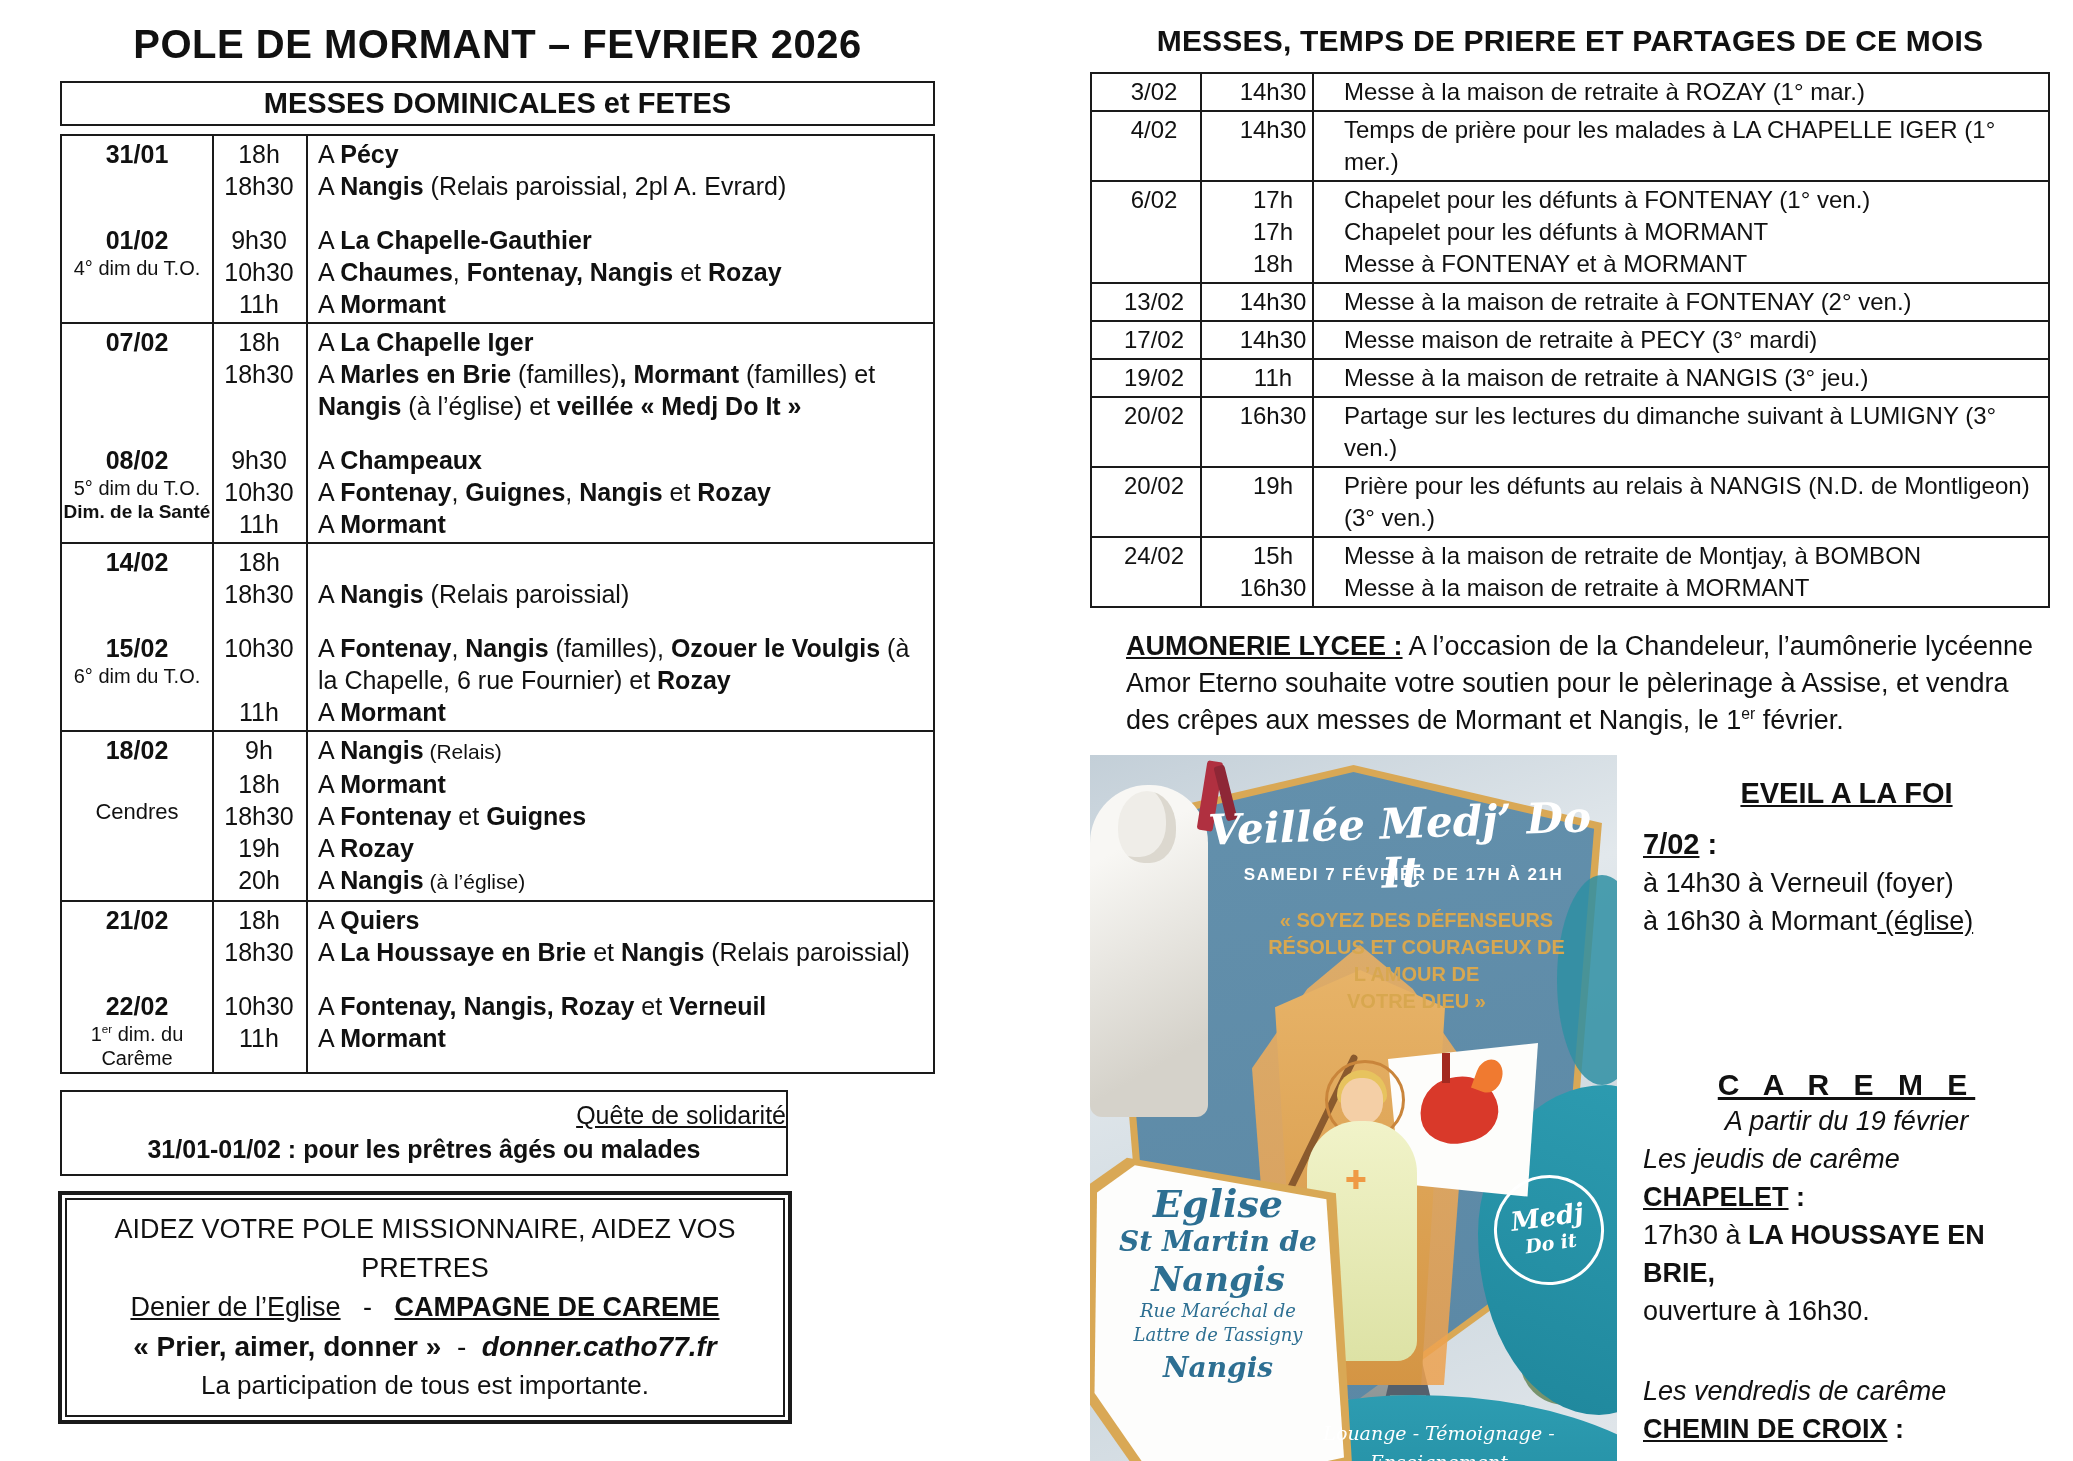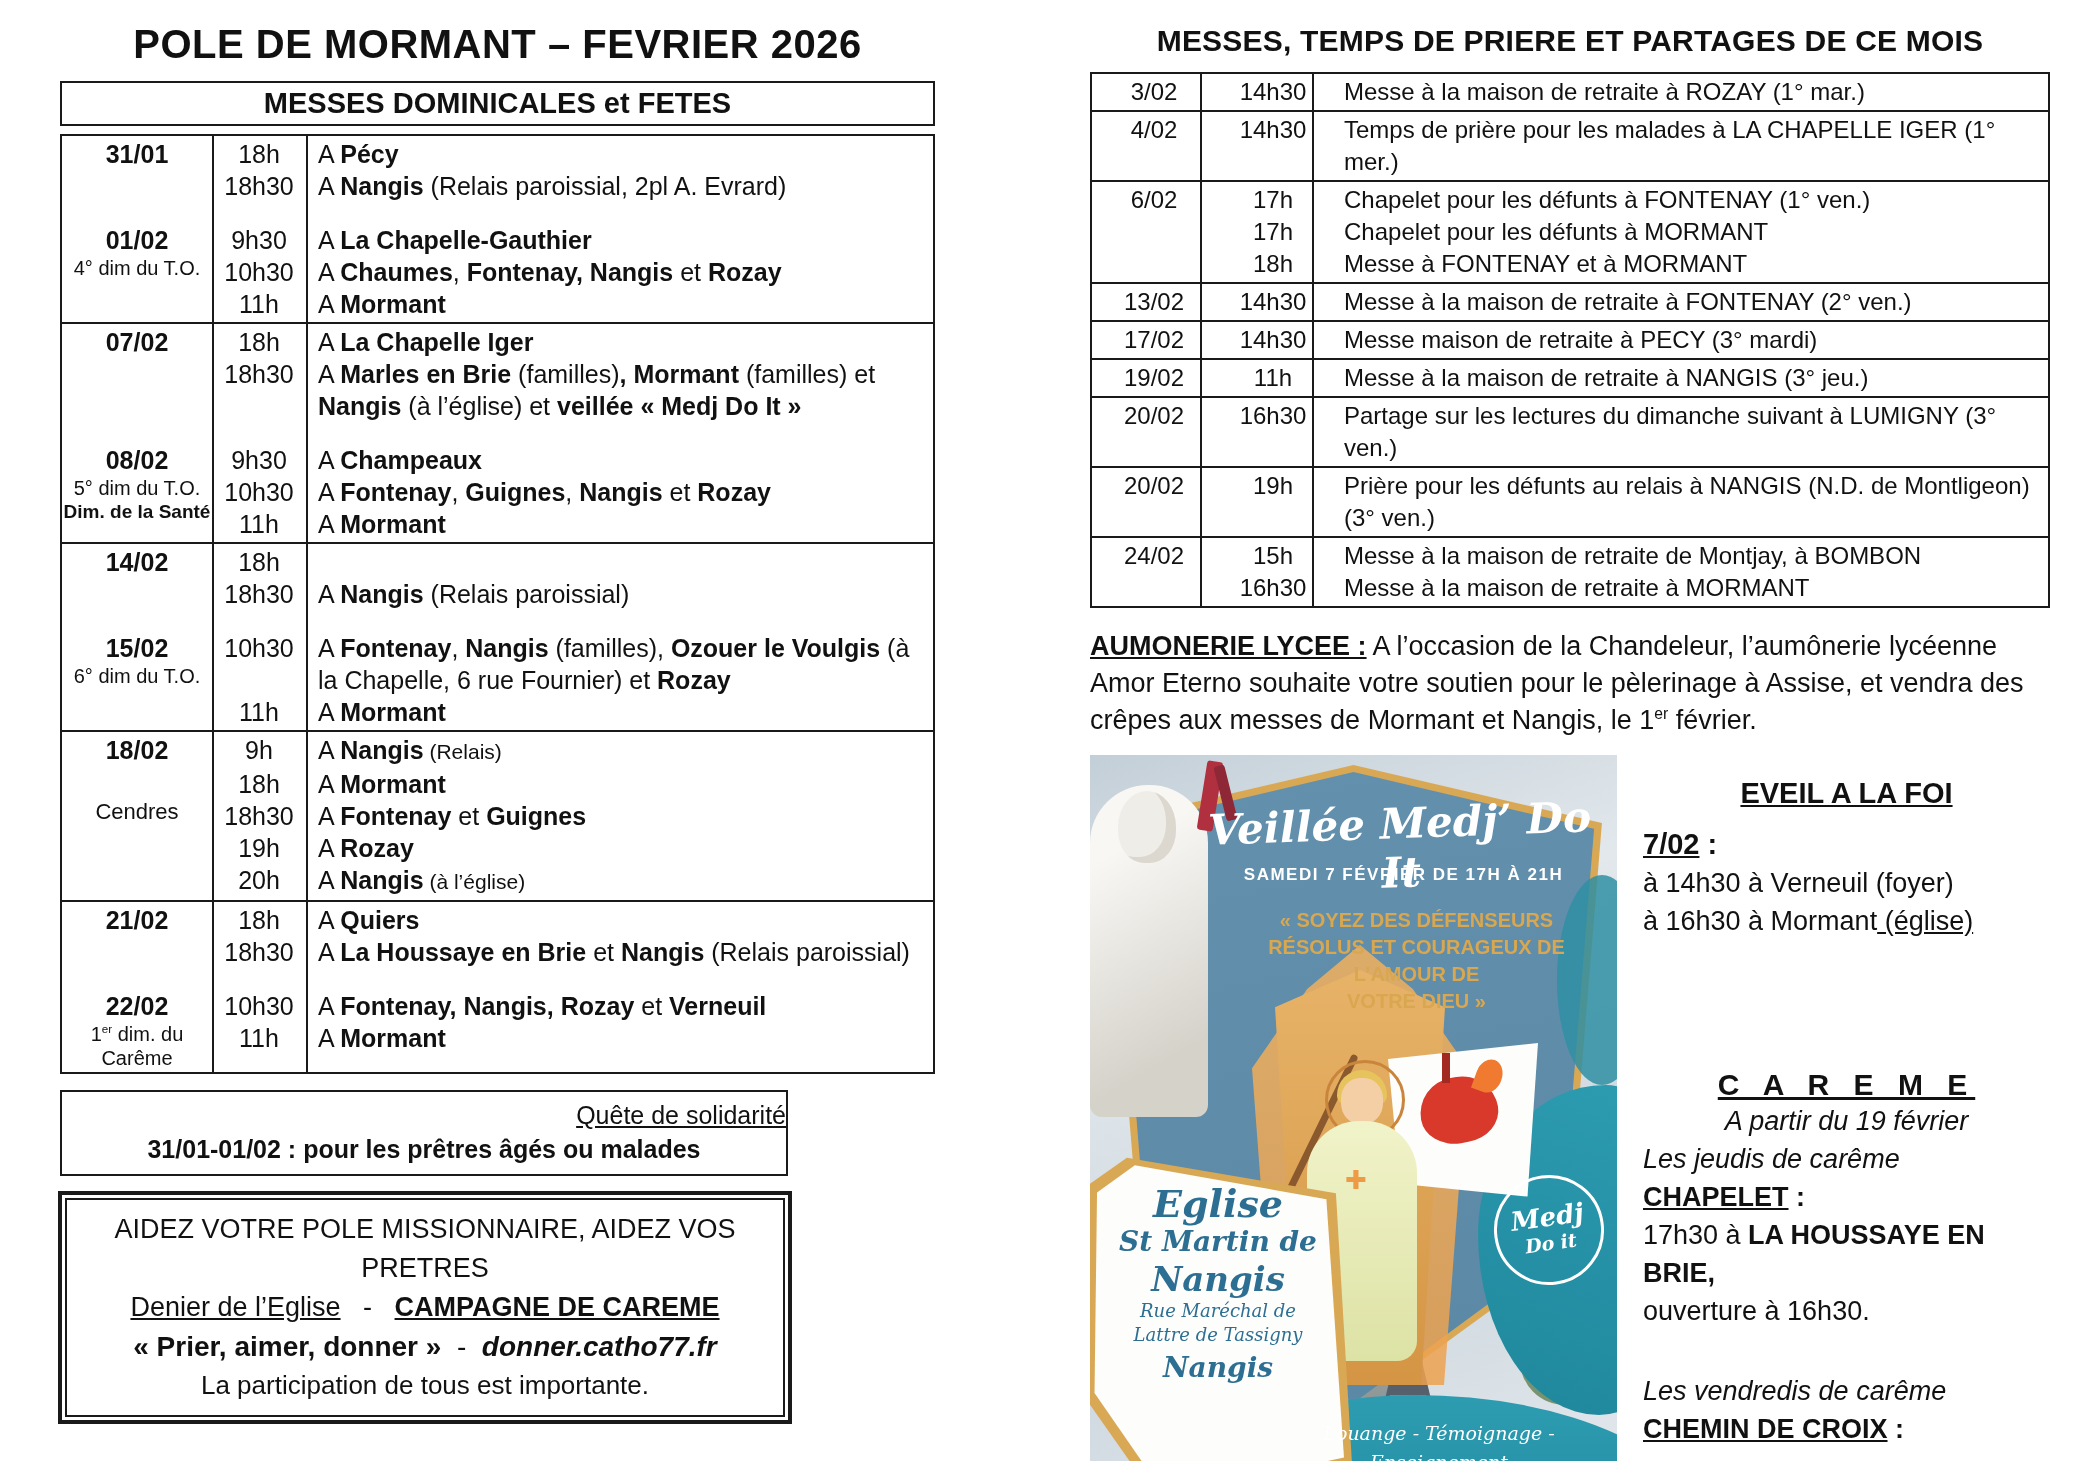--- a/index.html
+++ b/index.html
@@ -55,21 +55,21 @@
   .rt-group + .rt-group{border-top:2px solid #1a1a1a;}
   .rt-group::before,.rt-group::after{content:"";position:absolute;top:0;bottom:0;width:2px;background:#1a1a1a;}
   .rt-group::before{left:108px}
   .rt-group::after{left:220px}
   .rt-gdate{width:124px;flex:none;text-align:center;font-size:24px;line-height:32px;}
   .rt-gentries{flex:1;min-width:0;}
   .rt-entry{display:flex;font-size:24px;line-height:32px;}
   .rt-time{width:114px;flex:none;text-align:center;}
   .rt-desc{flex:1;min-width:0;padding:0 4px 0 14px;}
 
-  .aumonerie{margin-top:20px;font-size:27px;line-height:37px;}
+  .aumonerie{margin-top:20px;font-size:27px;line-height:37px;margin-left:36px;}
 
   .right-bottom{display:flex;margin-top:16px;}
   .rb-text{flex:1;min-width:0;padding-left:26px;font-size:27px;}
 
   .eveil{margin-top:22px;}
   .ev-h{text-align:center;font-size:29px;font-weight:bold;text-decoration:underline;}
   .ev-date{font-size:29px;margin-top:14px;line-height:40px;}
   .ev-line{line-height:38px;}
 
   .careme{margin-top:128px;}

